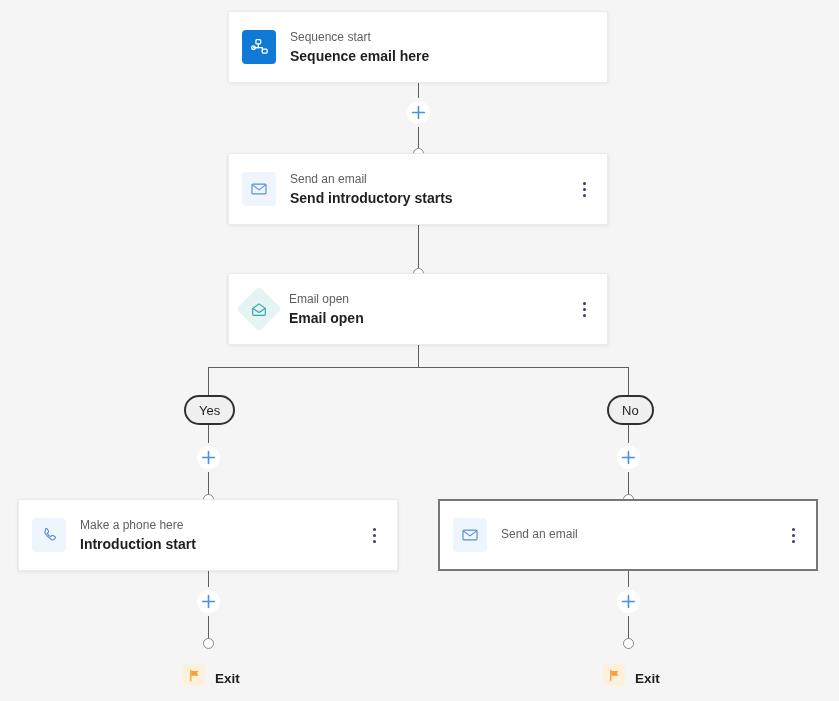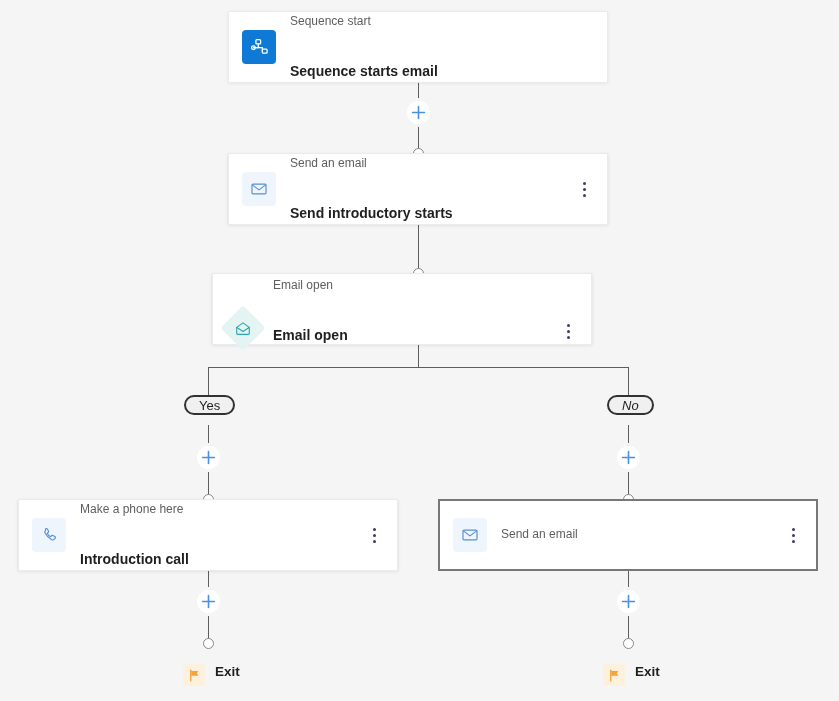--- a/index.html
+++ b/index.html
@@ -55,49 +55,49 @@
   .ic.soft  { background: #eff5fc; }
   .ic.diamond {
     background: #e3f4f2;
     transform: rotate(45deg);
     border-radius: 3px;
     width: 32px; height: 32px; flex-basis: 32px;
     margin-left: 1px;
   }
   .ic.diamond > svg { transform: rotate(-45deg); }
 
-  .txt { display: flex; flex-direction: column; justify-content: center; min-width: 0; gap: 31px; }
+  .txt { display: flex; flex-direction: column; justify-content: center; min-width: 0; }
   .sub {
     font-size: 12px; color: #605e5c; line-height: 15px;
     margin-bottom: 2px; white-space: nowrap;
   }
   .ttl {
     font-size: 14px; color: #201f1e; font-weight: 700;
     line-height: 18px; white-space: nowrap;
   }
 
   .kebab {
     margin-left: auto; width: 18px; height: 26px;
     display: flex; flex-direction: column; align-items: center;
     justify-content: center; gap: 3px; cursor: pointer; flex: 0 0 18px;
   }
   .kebab i { width: 3px; height: 3px; background: #3b3a68; border-radius: 50%; display: block; }
 
   
   .pill {
-    position: absolute; height: 20px; min-width: 47px;
+    position: absolute; height: 30px; min-width: 47px;
     border: 2px solid #323130; border-radius: 16px;
     background: #f0f0f0;
     display: flex; align-items: center; 
     font-size: 13px; color: #201f1e; padding: 0 13px;
     cursor: pointer;
   }
 
   
-  .exit { position: absolute; display: flex; align-items: flex-start; cursor: pointer; }
+  .exit { position: absolute; display: flex; align-items: flex-end; cursor: pointer; }
   .exit .flag {
     width: 22px; height: 22px; border-radius: 3px; background: #fdf1de;
     display: flex; align-items: center; justify-content: center; margin-right: 10px;
   }
   .exit .lbl { font-size: 13.5px; color: #201f1e; font-weight: 700; }
 </style>
 </head>
 <body>
 
 <div id="canvas">
@@ -126,21 +126,21 @@
       <svg width="19" height="19" viewBox="0 0 20 20" fill="none" stroke="#ffffff" stroke-width="1.35">
         <rect x="6.2" y="1.8" width="5" height="4.4" rx="1"></rect>
         <rect x="13" y="11.6" width="5" height="4.4" rx="1"></rect>
         <circle cx="3.6" cy="10.2" r="1.9"></circle>
         <path d="M8.7 6.2v4h-5" stroke-linecap="round"></path>
         <path d="M5.5 10.2h7.5v3.6" stroke-linecap="round"></path>
       </svg>
     </div>
     <div class="txt">
       <span class="sub">Sequence start</span>
-      <span class="ttl">Sequence starts email</span>
+      <span class="ttl">Sequence email here</span>
     </div>
   </div>
 
   <div class="plus" style="left:407px; top:101px;">
     <svg width="15" height="15" viewBox="0 0 15 15" stroke="#4a90e2" stroke-width="1.6" stroke-linecap="round">
       <path d="M7.5 1.6v11.8M1.6 7.5h11.8"></path>
     </svg>
   </div>
   <div class="port" style="left:413px; top:148px;"></div>
 
@@ -157,42 +157,42 @@
     </div>
     <div class="kebab">
         <i></i>
         <i></i>
         <i></i>
       </div>
   </div>
 
   <div class="port" style="left:413px; top:268px;"></div>
 
-  <div class="card" style="left:212px; top:273px;align-items:flex-end;">
+  <div class="card" style="left:228px; top:273px;">
     <div class="ic diamond">
       <svg width="17" height="17" viewBox="0 0 20 20" fill="none" stroke="#31a5b0" stroke-width="1.35">
         <path d="M2.6 8.4L10 3.1l7.4 5.3v7.2a1 1 0 0 1-1 1H3.6a1 1 0 0 1-1-1z" stroke-linejoin="round"></path>
         <path d="M2.8 8.6l7.2 4.7 7.2-4.7" stroke-linecap="round" stroke-linejoin="round"></path>
       </svg>
     </div>
     <div class="txt">
       <span class="sub">Email open</span>
       <span class="ttl">Email open</span>
     </div>
     <div class="kebab">
         <i></i>
         <i></i>
         <i></i>
       </div>
   </div>
 
   <div class="pill" style="left:184px; top:395px;">
     <span>Yes</span>
   </div>
-  <div class="pill" style="left:607px; top:395px;font-style:italic;">
+  <div class="pill" style="left:607px; top:395px;">
     <span>No</span>
   </div>
 
   <div class="plus" style="left:197px; top:446px;">
     <svg width="15" height="15" viewBox="0 0 15 15" stroke="#4a90e2" stroke-width="1.6" stroke-linecap="round">
       <path d="M7.5 1.6v11.8M1.6 7.5h11.8"></path>
     </svg>
   </div>
   <div class="plus" style="left:617px; top:446px;">
     <svg width="15" height="15" viewBox="0 0 15 15" stroke="#4a90e2" stroke-width="1.6" stroke-linecap="round">
@@ -204,21 +204,21 @@
   <div class="port" style="left:623px; top:494px;"></div>
 
   <div class="card" style="left:18px; top:499px;">
     <div class="ic sq soft">
       <svg width="18" height="18" viewBox="0 0 20 20" fill="none" stroke="#5b8fd4" stroke-width="1.3">
         <path d="M6.3 3.1c.6-.5 1.4-.4 1.8.3l1.3 2.2c.3.6.2 1.3-.4 1.7l-1 .7a9.3 9.3 0 0 0 3.9 3.9l.7-1c.4-.6 1.1-.7 1.7-.4l2.2 1.3c.7.4.8 1.2.3 1.8l-1 1.1c-.7.8-1.9 1-2.8.5a17.4 17.4 0 0 1-7.4-7.4c-.5-.9-.3-2.1.5-2.8z" stroke-linejoin="round"></path>
       </svg>
     </div>
     <div class="txt">
       <span class="sub">Make a phone here</span>
-      <span class="ttl">Introduction call</span>
+      <span class="ttl">Introduction start</span>
     </div>
     <div class="kebab">
         <i></i>
         <i></i>
         <i></i>
       </div>
   </div>
 
   <div class="card selected" style="left:438px; top:499px;">
     <div class="ic sq soft">

